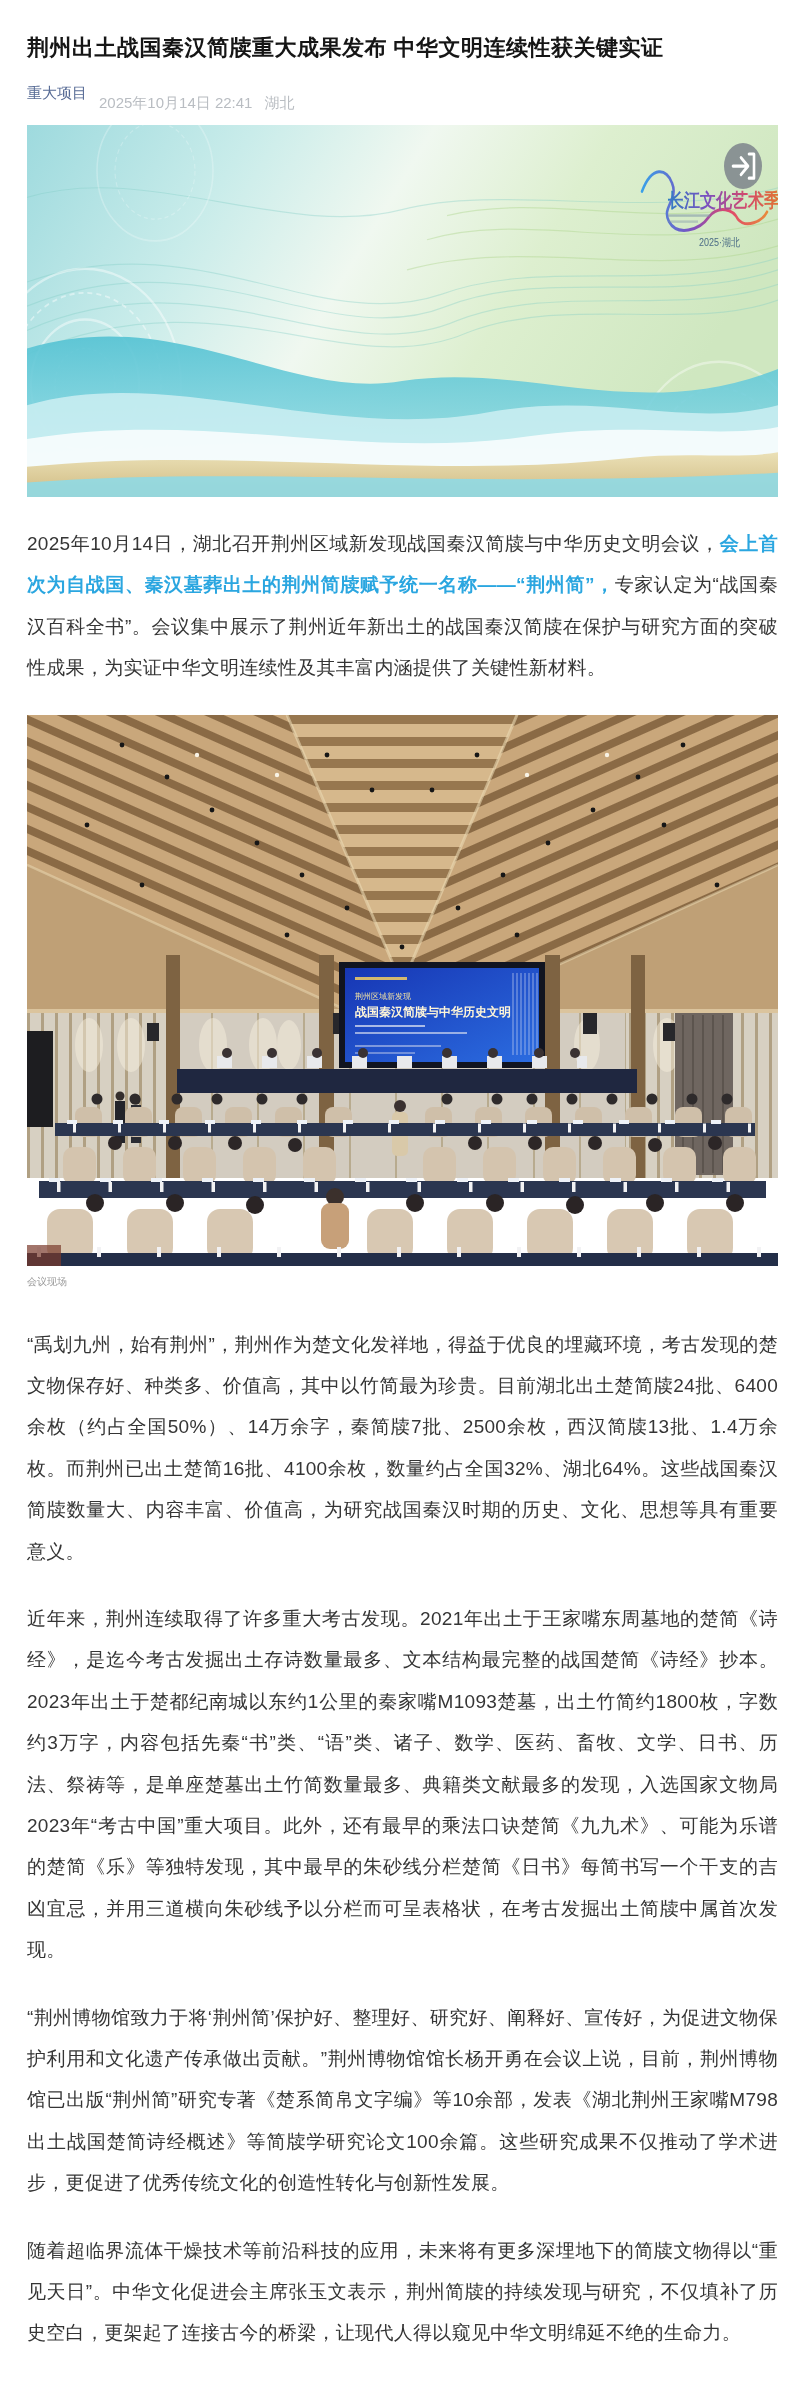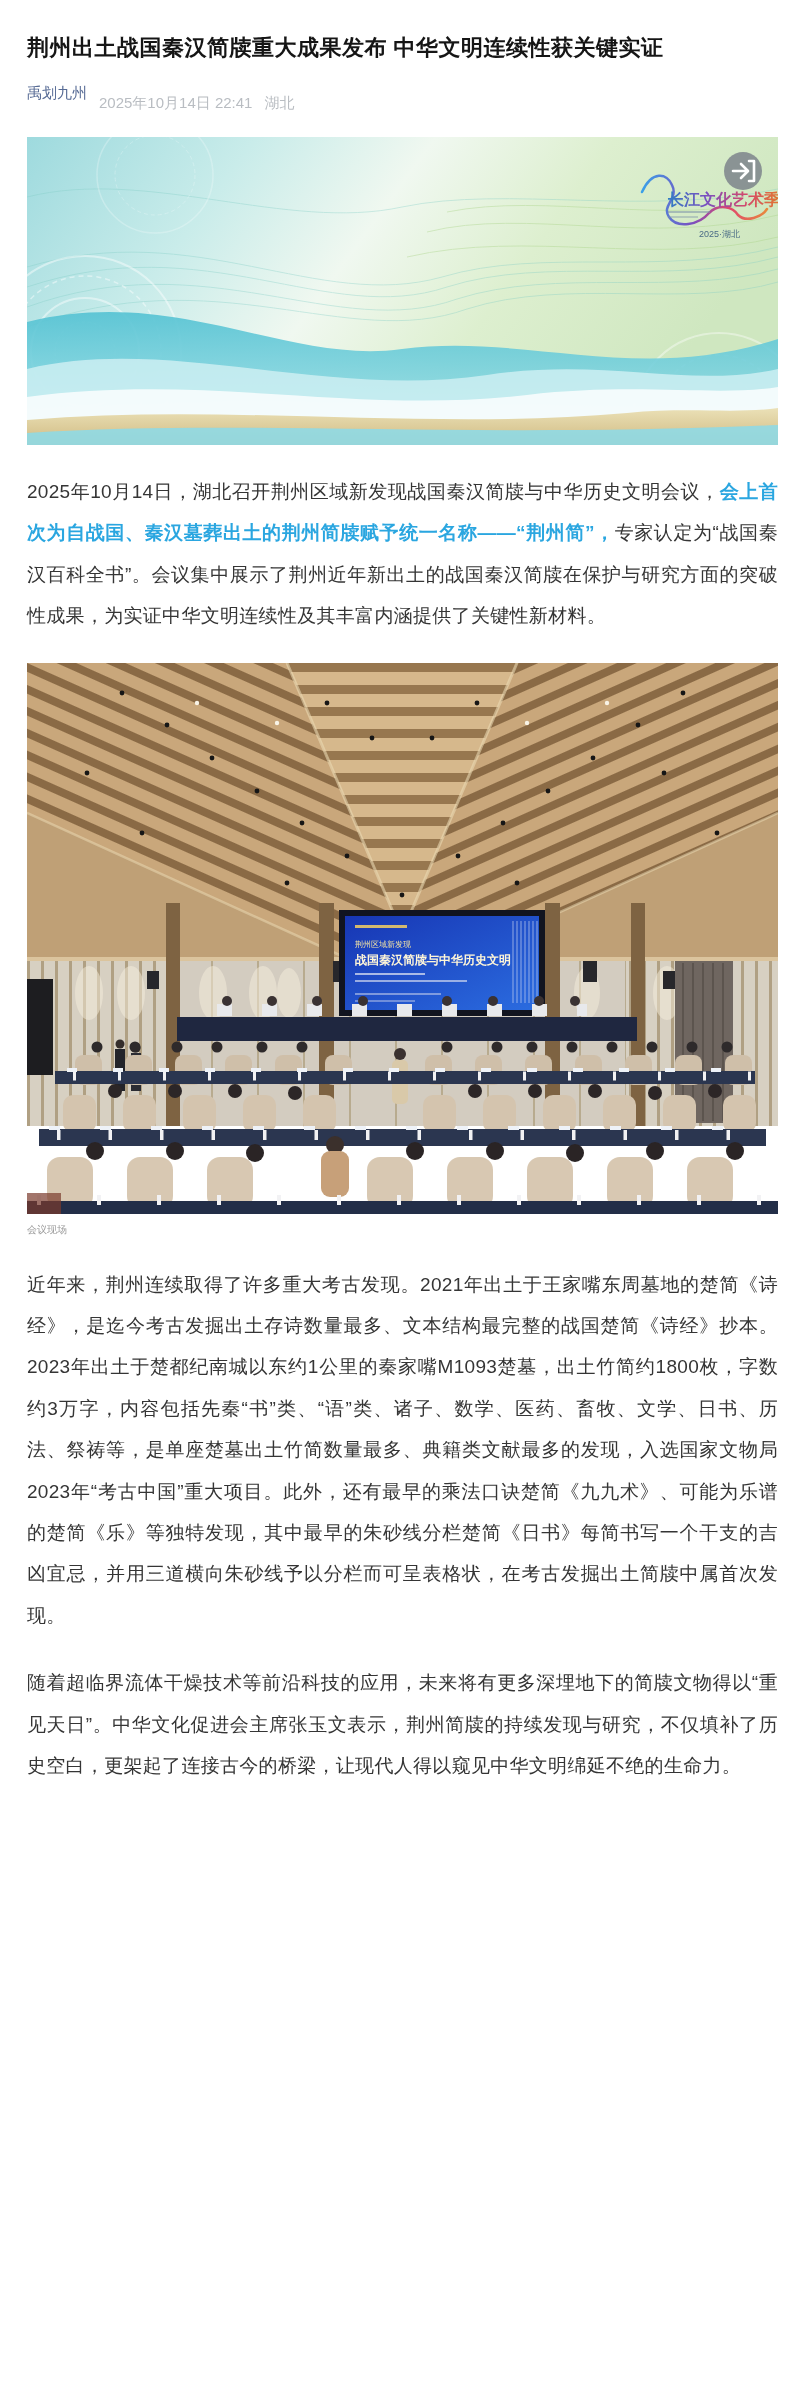--- a/index.html
+++ b/index.html
@@ -2,37 +2,37 @@
 <html><head>
 <meta charset="utf-8">
 <style>
   html,body{margin:0;padding:0;background:#ffffff;}
   body{width:805px;font-family:"Liberation Sans","DejaVu Sans",sans-serif;}
   .article{padding:32px 27px 30px;}
   .title{font-size:22px;line-height:1.45;color:#151515;font-weight:700;margin:0;letter-spacing:.5px;}
   .byline{margin-top:10px;font-size:15px;display:flex;align-items:center;gap:12px;white-space:nowrap;}
   .account{color:#576b95;cursor:pointer;}
   .pub-date,.pub-loc{color:#b9bdc2;margin-top:20px;}
-  .banner{margin-top:24px;height:308px;overflow:hidden;position:relative;}
+  .banner{margin-top:12px;height:372px;overflow:hidden;position:relative;}
   .banner svg,.photo svg{display:block;width:100%;height:100%;}
   .para{font-size:19px;line-height:2.18;color:#353535;text-align:justify;margin:26px 0 0;letter-spacing:.3px;}
   .hl{color:#2aa6e0;font-weight:700;cursor:pointer;}
   .photo{margin-top:26px;height:551px;overflow:hidden;text-align:center;}
   .caption{margin-top:8px;font-size:10px;color:#9b9b9b;line-height:1.6;}
   .p-after-caption{margin-top:34px;}
 </style>
 </head>
 <body>
 
 <div class="article">
 
   <h1 class="title">荆州出土战国秦汉简牍重大成果发布 中华文明连续性获关键实证</h1>
 
   <div class="byline">
-    <span class="account">禹划九州</span>
+    <span class="account">重大项目</span>
     <span class="pub-date">2025年10月14日 22:41</span>
     <span class="pub-loc">湖北</span>
   </div>
 
   <div class="banner">
     <svg viewBox="0 0 751 308" preserveAspectRatio="none">
       <defs>
         <linearGradient id="bgG" x1="0" y1="0" x2="1" y2="0.3">
           <stop offset="0" stop-color="#9edade"></stop>
             <stop offset="0.28" stop-color="#c9ecea"></stop>
@@ -349,16 +349,18 @@
           <rect x="660" y="494" width="46" height="52" rx="13"></rect>
       </g>
       <rect x="0" y="538" width="751" height="13" fill="#232e48"></rect>
       <line x1="10" y1="537" x2="745" y2="537" stroke="#f2f2f4" stroke-width="10" stroke-dasharray="4 56"></line>
       <rect x="0" y="530" width="34" height="21" fill="#7a3b2c" opacity="0.7"></rect>
     </svg>
   </div>
 
   <div class="caption">会议现场</div>
 
+  <p class="para p-after-caption">“禹划九州，始有荆州”，荆州作为楚文化发祥地，得益于优良的埋藏环境，考古发现的楚文物保存好、种类多、价值高，其中以竹简最为珍贵。目前湖北出土楚简牍24批、6400余枚（约占全国50%）、14万余字，秦简牍7批、2500余枚，西汉简牍13批、1.4万余枚。而荆州已出土楚简16批、4100余枚，数量约占全国32%、湖北64%。这些战国秦汉简牍数量大、内容丰富、价值高，为研究战国秦汉时期的历史、文化、思想等具有重要意义。</p>
   <p class="para">近年来，荆州连续取得了许多重大考古发现。2021年出土于王家嘴东周墓地的楚简《诗经》，是迄今考古发掘出土存诗数量最多、文本结构最完整的战国楚简《诗经》抄本。 2023年出土于楚都纪南城以东约1公里的秦家嘴M1093楚墓，出土竹简约1800枚，字数约3万字，内容包括先秦“书”类、“语”类、诸子、数学、医药、畜牧、文学、日书、历法、祭祷等，是单座楚墓出土竹简数量最多、典籍类文献最多的发现，入选国家文物局2023年“考古中国”重大项目。此外，还有最早的乘法口诀楚简《九九术》、可能为乐谱的楚简《乐》等独特发现，其中最早的朱砂线分栏楚简《日书》每简书写一个干支的吉凶宜忌，并用三道横向朱砂线予以分栏而可呈表格状，在考古发掘出土简牍中属首次发现。</p>
+  <p class="para">“荆州博物馆致力于将‘荆州简’保护好、整理好、研究好、阐释好、宣传好，为促进文物保护利用和文化遗产传承做出贡献。”荆州博物馆馆长杨开勇在会议上说，目前，荆州博物馆已出版“荆州简”研究专著《楚系简帛文字编》等10余部，发表《湖北荆州王家嘴M798出土战国楚简诗经概述》等简牍学研究论文100余篇。这些研究成果不仅推动了学术进步，更促进了优秀传统文化的创造性转化与创新性发展。</p>
   <p class="para">随着超临界流体干燥技术等前沿科技的应用，未来将有更多深埋地下的简牍文物得以“重见天日”。中华文化促进会主席张玉文表示，荆州简牍的持续发现与研究，不仅填补了历史空白，更架起了连接古今的桥梁，让现代人得以窥见中华文明绵延不绝的生命力。</p>
 
 </div>
 
 </body></html>

